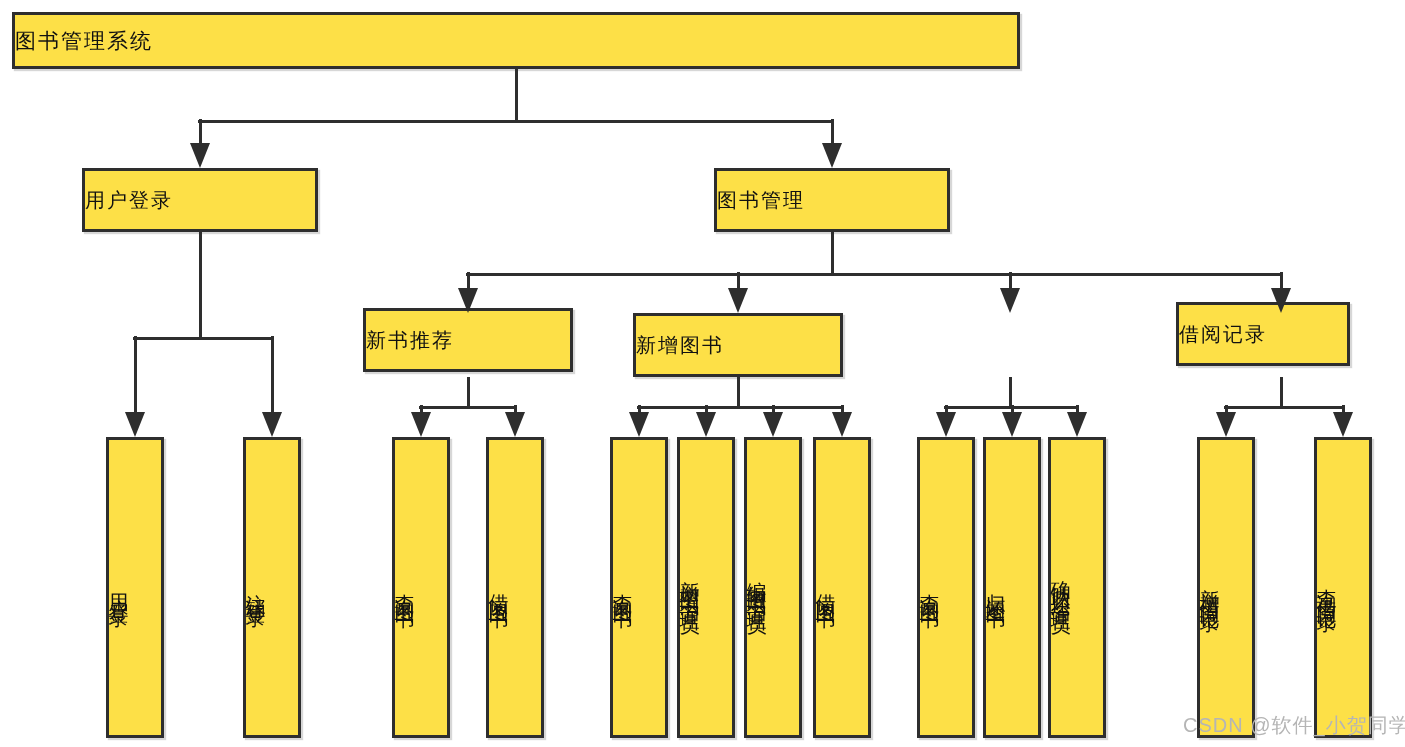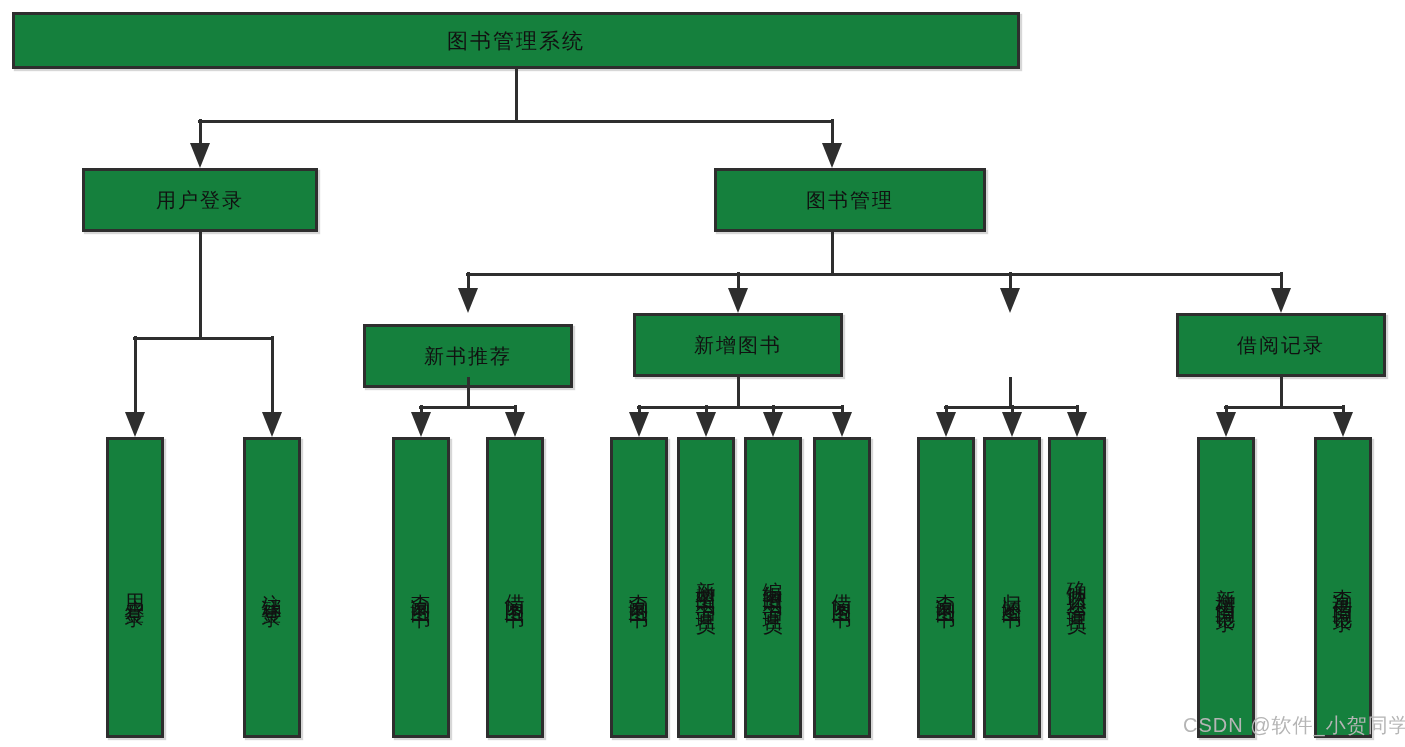--- a/index.html
+++ b/index.html
@@ -14,24 +14,23 @@
     width:1405px;height:747px;
     background:var(--bg);
     overflow:hidden;
     font-family:"Liberation Sans","DejaVu Sans",sans-serif;
     color:var(--text);
   }
   .box{
     position:absolute;
     box-sizing:border-box;
     border:3px solid var(--line);
-    background:#15803d;
+    background:#fde047;
     display:flex;
     align-items:center;
-    justify-content:center;
     box-shadow:2px 2px 1px rgba(110,110,110,.28);
   }
   .hbox span{
     font-size:20px;
     letter-spacing:2px;
     white-space:nowrap;
   }
   .rootbox span{font-size:21px;}
   .vbox span{
     writing-mode:vertical-rl;
@@ -63,31 +62,31 @@
 
 <div id="stage">
 
   <div class="box hbox rootbox" style="left:12px;top:12px;width:1008px;height:57px">
     <span>图书管理系统</span>
   </div>
 
   <div class="box hbox" style="left:82px;top:168px;width:236px;height:64px">
     <span>用户登录</span>
   </div>
-  <div class="box hbox" style="left:714px;top:168px;width:272px;height:64px">
+  <div class="box hbox" style="left:714px;top:168px;width:236px;height:64px">
     <span>图书管理</span>
   </div>
 
-  <div class="box hbox" style="left:363px;top:324px;width:210px;height:64px">
+  <div class="box hbox" style="left:363px;top:308px;width:210px;height:64px">
     <span>新书推荐</span>
   </div>
   <div class="box hbox" style="left:633px;top:313px;width:210px;height:64px">
     <span>新增图书</span>
   </div>
-  <div class="box hbox" style="left:1176px;top:313px;width:210px;height:64px">
+  <div class="box hbox" style="left:1176px;top:302px;width:174px;height:64px">
     <span>借阅记录</span>
   </div>
 
   <div class="box vbox" style="left:106px;top:437px;width:58px;height:301px">
     <span>用户登录</span>
   </div>
   <div class="box vbox" style="left:243px;top:437px;width:58px;height:301px">
     <span>注销登录</span>
   </div>
 

